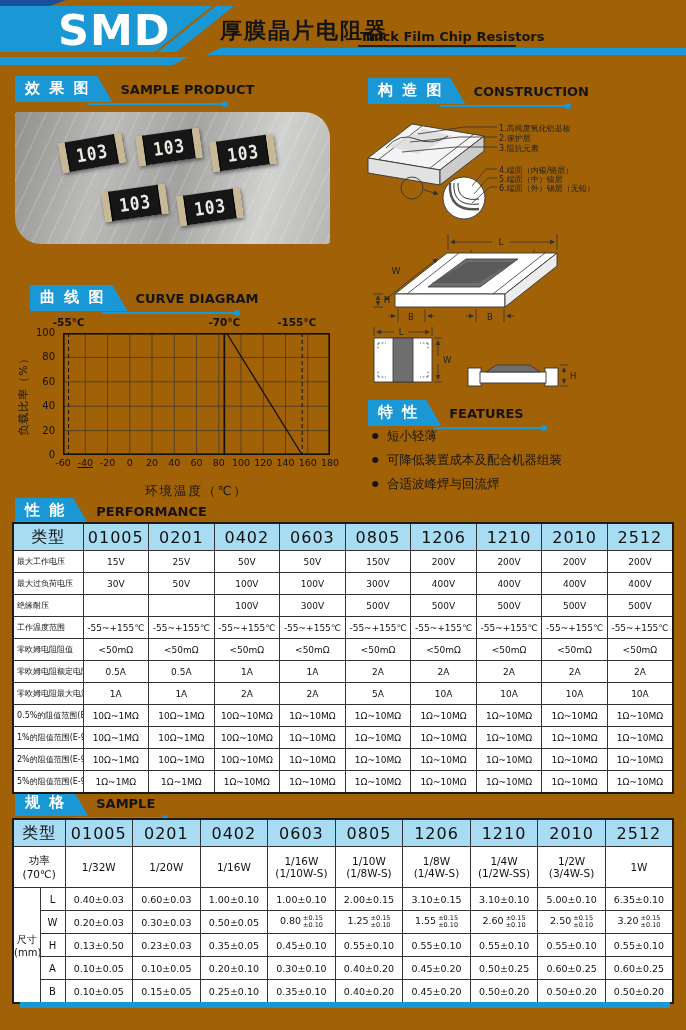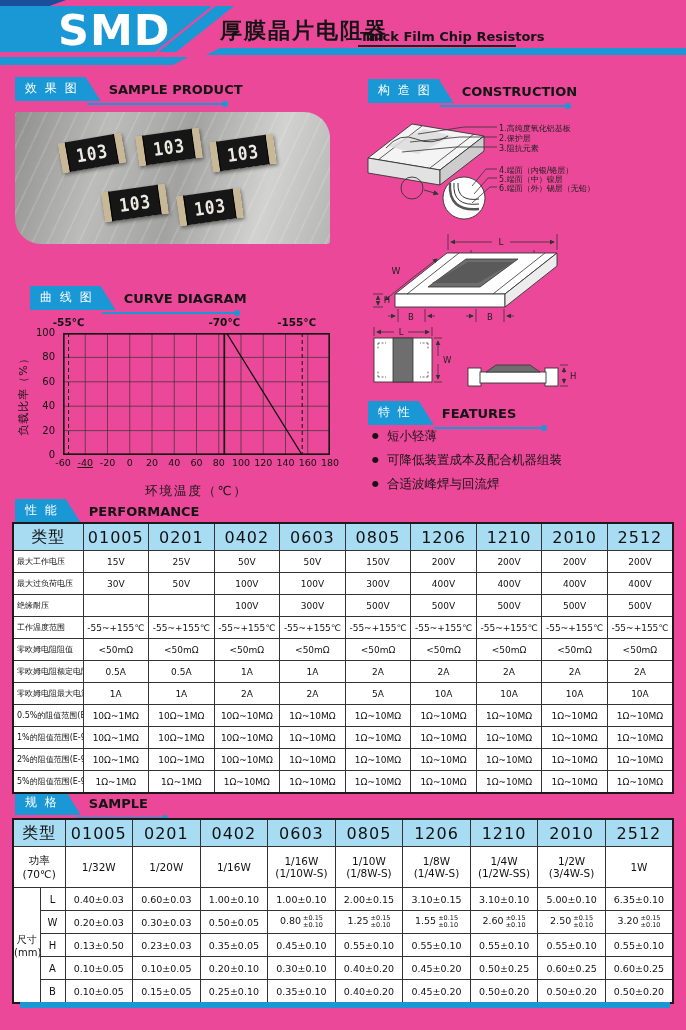--- a/index.html
+++ b/index.html
@@ -2,42 +2,42 @@
 <html style="--accent: #1a97d5; --navy: #1a4e9b; --tblhead: #a8dcf2; --term: #c9b896;"><head>
 <meta charset="utf-8">
 <style>
   :root{
     --accent:#1a97d5;
     --navy:#1a4e9b;
     --tblhead:#a8dcf2;
     --term:#c9b896;
   }
   html,body{margin:0;padding:0;background:#fff;}
-  .page{position:relative;width:686px;height:1030px;background:#ec4899;overflow:hidden;
+  .page{position:relative;width:686px;height:1030px;background:#a16207;overflow:hidden;
         font-family:"DejaVu Sans","Liberation Sans",sans-serif;color:#111;}
 
   
   .hdr-navy{position:absolute;left:0;top:0;width:66px;height:24px;background:var(--navy);
             clip-path:polygon(0 0,100% 0,0 100%);}
   .hdr-main{position:absolute;left:0;top:6px;width:212px;height:46px;background:var(--accent);
             clip-path:polygon(0 0,100% 0,73% 100%,0 100%);}
   .hdr-stripe{position:absolute;left:158px;top:6px;width:76px;height:46px;background:var(--accent);
             clip-path:polygon(76% 0,100% 0,24% 100%,0 100%);}
   .hdr-logo{position:absolute;left:58px;top:5px;font-size:43px;font-weight:bold;color:#fff;letter-spacing:1px;}
   .hdr-cn{position:absolute;left:220px;top:16px;font-size:22px;font-weight:bold;letter-spacing:2px;color:#141414;}
   .hdr-en{position:absolute;left:360px;top:29px;font-size:13px;font-weight:bold;color:#141414;}
   .hdr-underline{position:absolute;left:358px;top:45px;width:158px;height:2px;background:#222;}
   .hdr-bar{position:absolute;left:206px;top:48px;width:480px;height:7px;background:var(--accent);
            clip-path:polygon(14px 0,100% 0,100% 100%,0 100%);}
   .hdr-strip-left{position:absolute;left:0;top:57px;width:188px;height:8px;background:var(--accent);
            clip-path:polygon(0 0,100% 0,92% 100%,0 100%);}
 
   
   .sec{position:absolute;display:flex;align-items:center;height:22px;}
-  .sec-tab{background:var(--accent);color:#fff;font-size:12px;font-weight:normal;letter-spacing:2px;
+  .sec-tab{background:var(--accent);color:#fff;font-size:15px;font-weight:bold;letter-spacing:2px;
            padding:3px 22px 4px 10px;clip-path:polygon(0 0,calc(100% - 15px) 0,100% 100%,0 100%);white-space:nowrap;}
   .sec-en{margin-left:8px;font-size:13px;font-weight:bold;color:#141414;white-space:nowrap;}
   .sec-underline{position:absolute;height:2px;background:var(--accent);bottom:-5px;}
   .sec-dot{position:absolute;right:-3px;top:-2px;width:6px;height:6px;border-radius:50%;background:var(--accent);}
 
   
   .photo{position:absolute;left:15px;top:112px;width:315px;height:132px;
          border-radius:3px 26px 3px 26px;overflow:hidden;
          background:linear-gradient(105deg,#8f8f8d 0%,#bcbcba 28%,#a2a2a0 52%,#d2d2d0 78%,#b5b5b3 100%);}
   .photo::after{content:"";position:absolute;inset:0;

